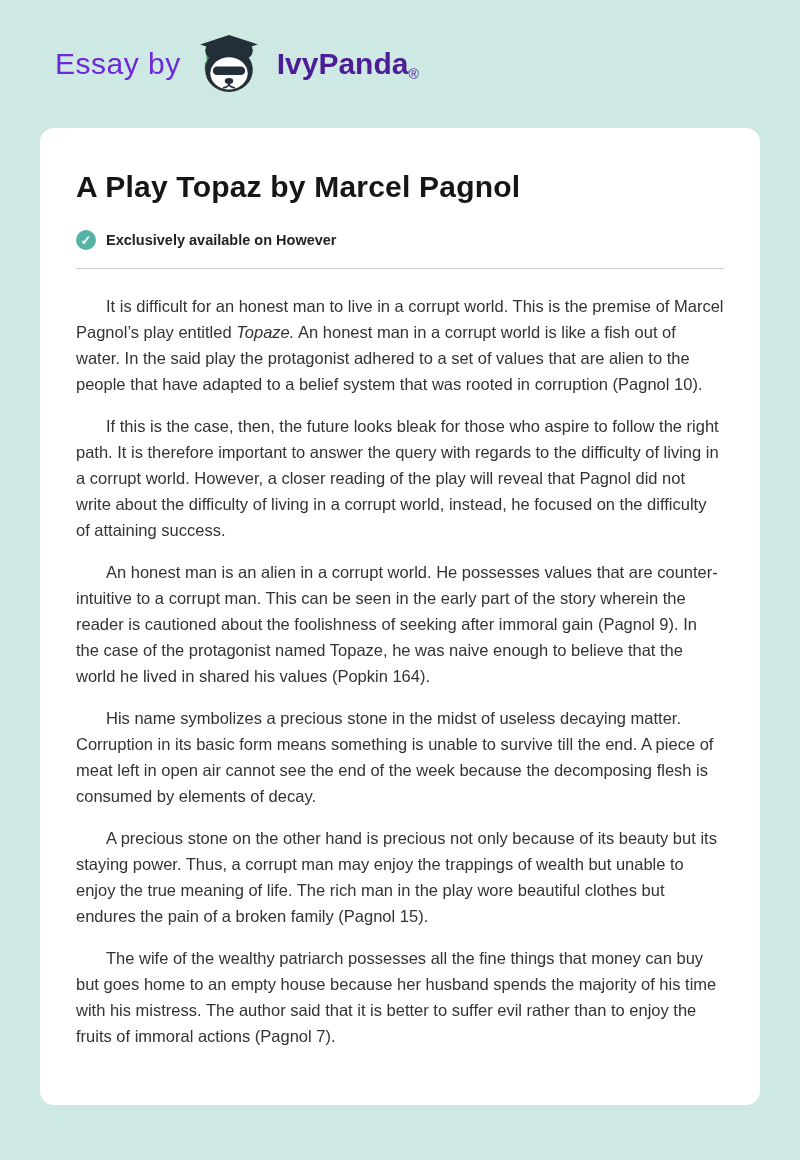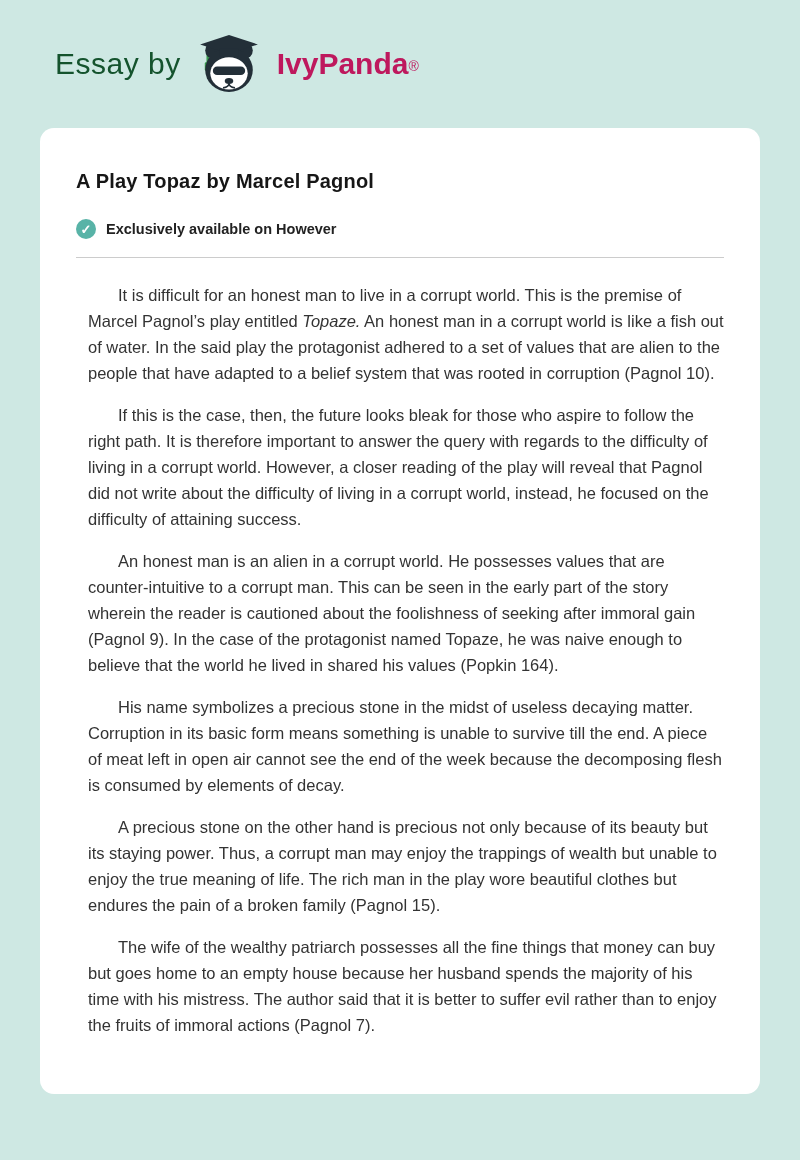--- a/index.html
+++ b/index.html
@@ -12,41 +12,41 @@
   }
   .header {
     height: 128px;
     display: flex;
     align-items: center;
     padding-left: 55px;
     gap: 14px;
   }
   .essay-by {
     font-size: 30px;
-    color: #14532d;
+    color: #6d28d9;
     letter-spacing: 0.5px;
   }
   .logo { display: inline-flex; align-items: center; }
   .brand {
     font-size: 30px;
     font-weight: 700;
-    color: #be185d;
+    color: #4c1d95;
     display: inline-flex;
-    align-items: center;
+    align-items: flex-end;
   }
   .brand sup { font-size: 14px; line-height: 1; margin-top: 4px; font-weight: 400; }
   .card {
     margin: 0 40px;
     background: #ffffff;
     border-radius: 14px;
     padding: 42px 36px 40px 36px;
     min-height: 952px;
   }
   h1.title {
-    font-size: 20px;
+    font-size: 30px;
     font-weight: 700;
     color: #161616;
     margin-bottom: 26px;
     letter-spacing: 0.2px;
   }
   .availability {
     display: flex;
     align-items: center;
     gap: 10px;
     font-size: 14.5px;
@@ -71,21 +71,20 @@
     border: none;
     border-top: 1px solid #cccccc;
     margin-bottom: 24px;
   }
   .essay-body p {
     font-size: 16.5px;
     line-height: 26px;
     color: #333333;
     text-indent: 30px;
     margin-bottom: 16px;
-    margin-left: 12px;
   }
   .essay-body em { font-style: italic; }
 </style>
 </head>
 <body>
 
 <div class="header">
   <span class="essay-by">Essay by</span>
   <span class="logo">
     <svg width="68" height="62" viewBox="0 0 80 72" aria-hidden="true">

